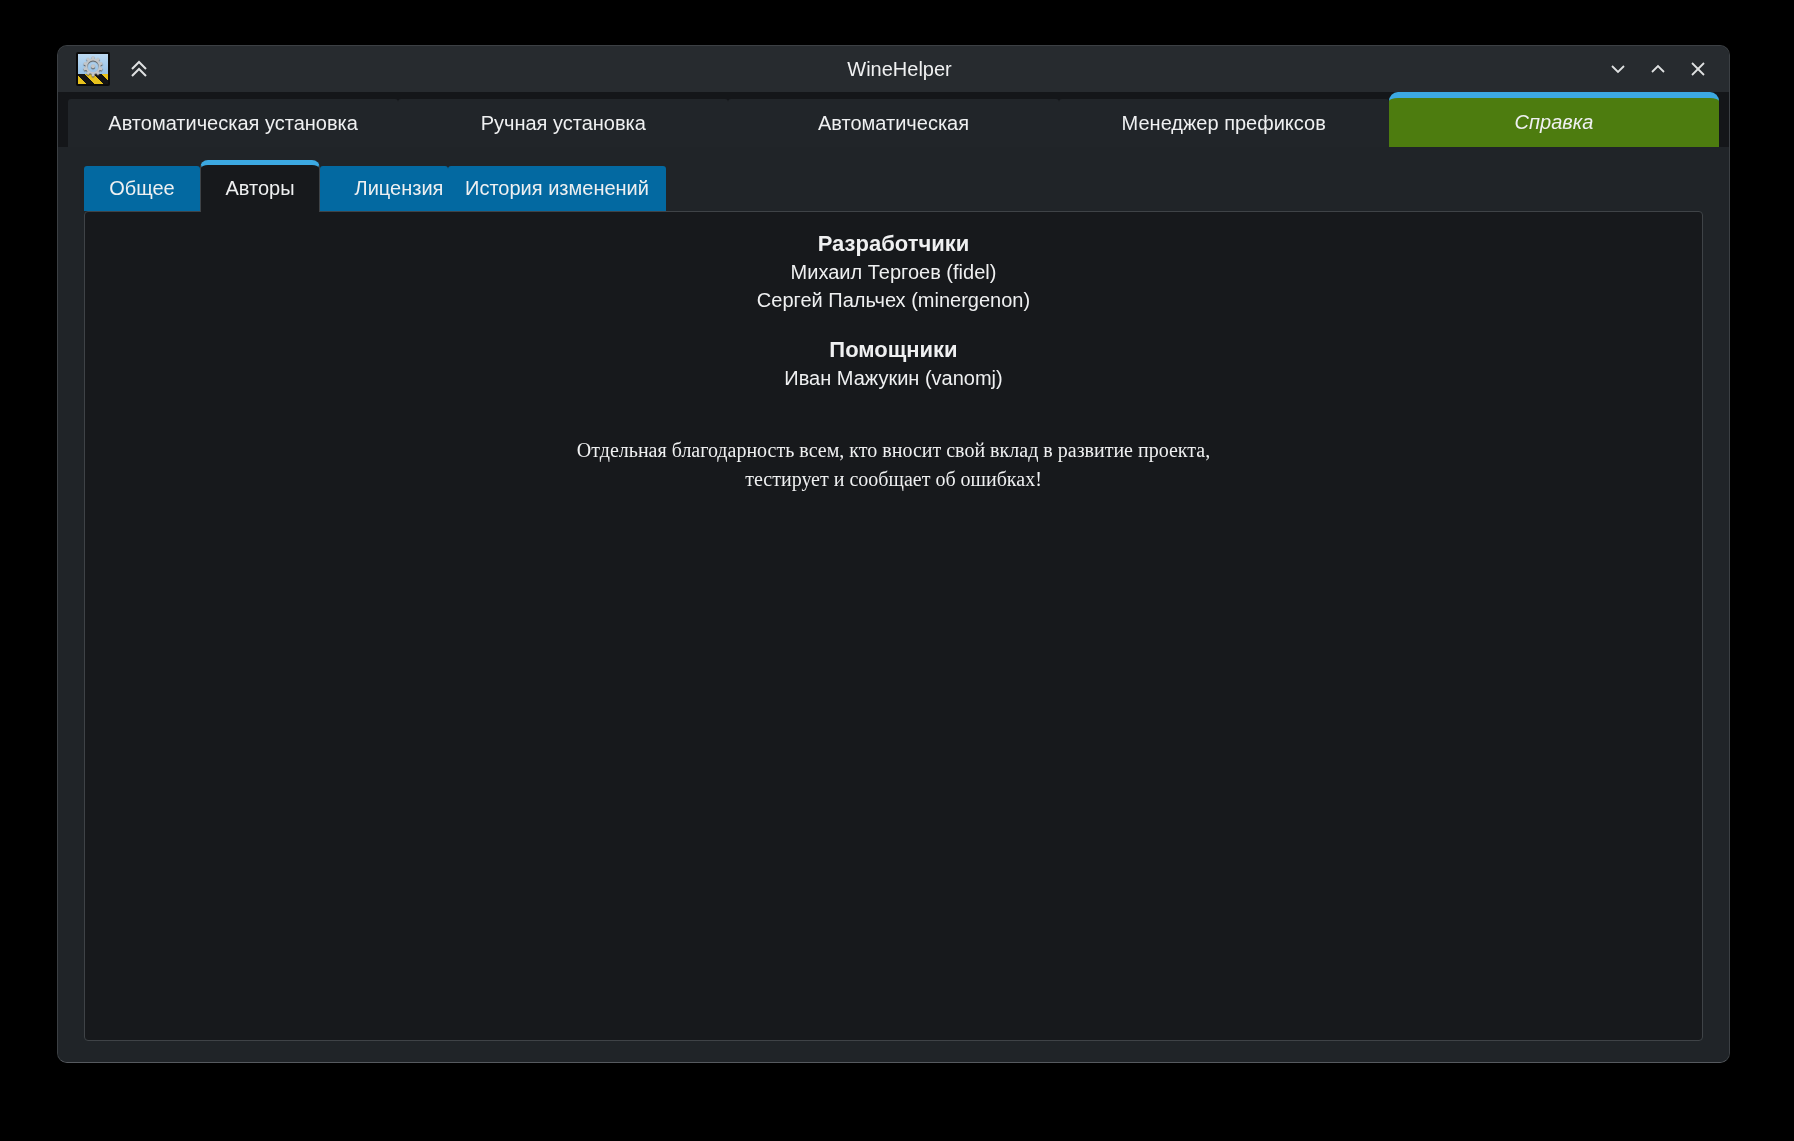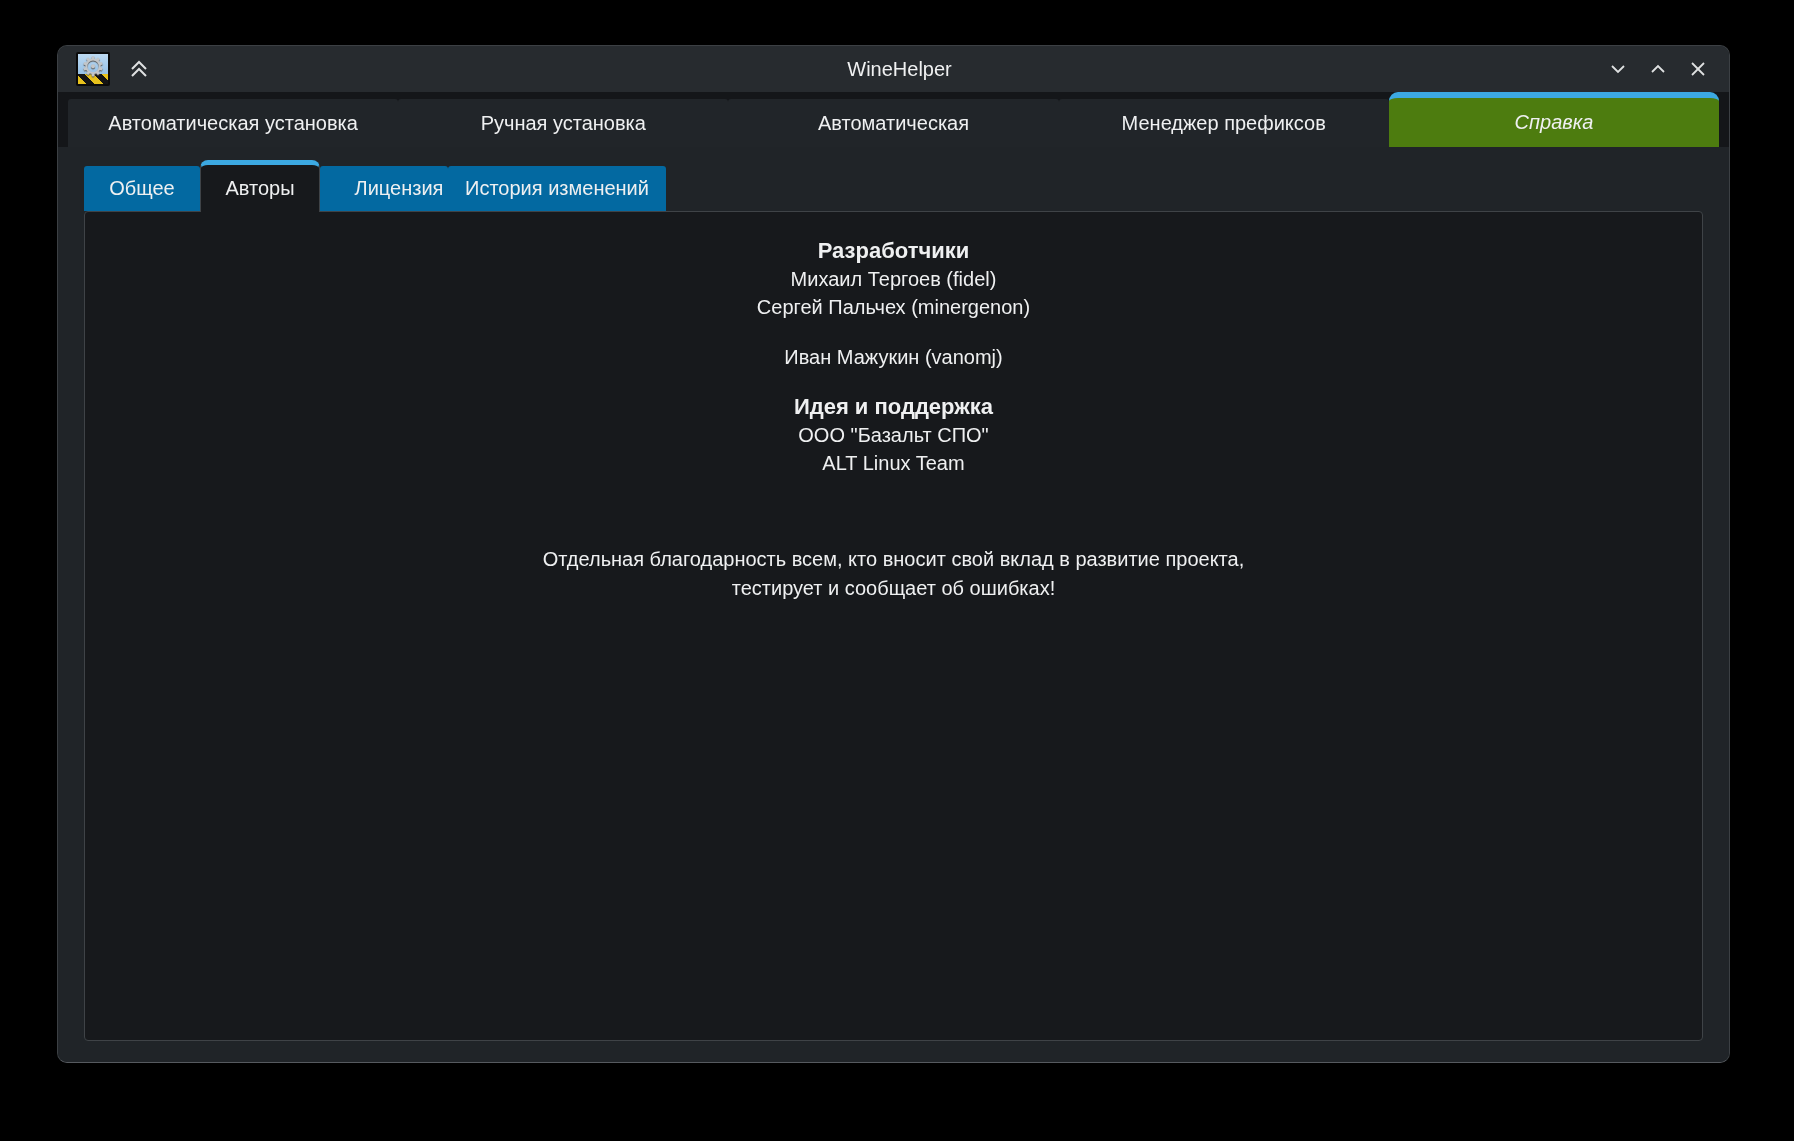--- a/index.html
+++ b/index.html
@@ -98,23 +98,23 @@
   
   .content-frame{
     margin:0 26px;height:830px;flex:0 0 830px;
     background:var(--content-bg);
     border:1px solid var(--frame-border);
     border-radius:4px;
     padding-top:18px;
     text-align:center;overflow:hidden;
   }
   .section{margin-bottom:22px;}
-  .section .heading{font-size:22px;font-weight:bold;line-height:28px;margin-top:7px;}
+  .section .heading{font-size:22px;font-weight:bold;line-height:28px;}
   .section .line{font-size:20px;line-height:28px;}
-  .footer-note{margin-top:68px;}
+  .footer-note{margin-top:44px;font-family:Liberation Serif, serif;}
   .footer-note .line{font-size:20px;line-height:29px;}
 </style>
 </head>
 <body>
 
 <div class="canvas">
   <div class="window">
 
     <div class="titlebar">
       <div class="app-icon">
@@ -173,26 +173,22 @@
         <div class="sub-tab st-3">История изменений</div>
       </div>
 
       <div class="content-frame">
         <div class="section">
           <div class="heading">Разработчики</div>
           <div class="line">Михаил Тергоев (fidel)</div>
           <div class="line">Сергей Пальчех (minergenon)</div>
         </div>
         <div class="section">
+          <div class="heading">Помощники</div>
           <div class="line">Иван Мажукин (vanomj)</div>
-        </div>
-        <div class="section">
-          <div class="heading">Идея и поддержка</div>
-          <div class="line">ООО "Базальт СПО"</div>
-          <div class="line">ALT Linux Team</div>
         </div>
         <div class="footer-note">
           <div class="line">Отдельная благодарность всем, кто вносит свой вклад в развитие проекта,</div>
           <div class="line">тестирует и сообщает об ошибках!</div>
         </div>
       </div>
     </div>
 
   </div>
 </div>

